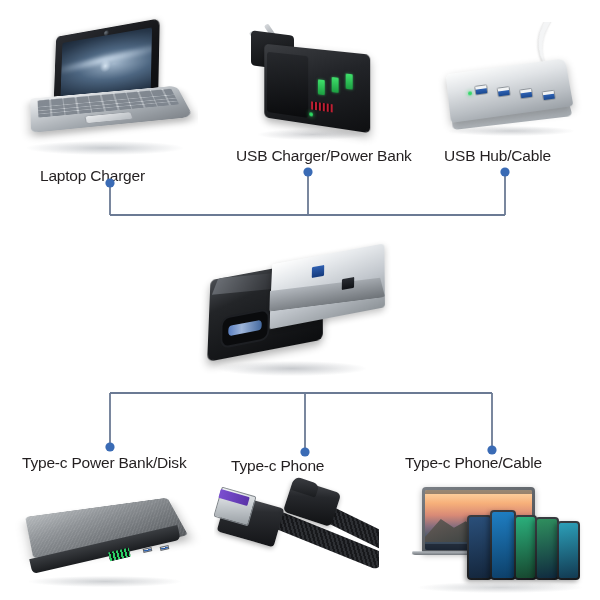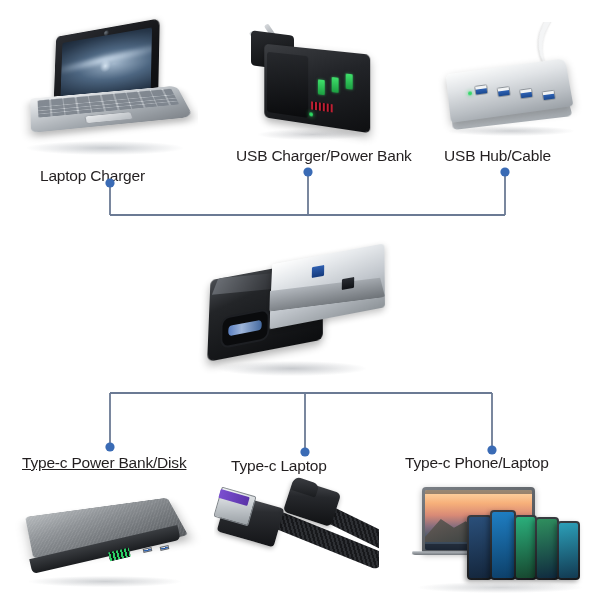--- a/index.html
+++ b/index.html
@@ -439,23 +439,23 @@
     <div class="ad-usba"></div>
     <div class="ad-usba-side"></div>
     <div class="ad-hole h1"></div>
     <div class="ad-hole h2"></div>
     <div class="ad-cport">
         <i></i>
       </div>
     <div class="ad-shadow"></div>
   </div>
 
-  <div class="label" style="left:22px; top:455px;text-decoration:underline;">Type-c Power Bank/Disk</div>
-  <div class="label" style="left:231px; top:458px;">Type-c Laptop</div>
-  <div class="label" style="left:405px; top:455px;">Type-c Phone/Laptop</div>
+  <div class="label" style="left:22px; top:455px;">Type-c Power Bank/Disk</div>
+  <div class="label" style="left:231px; top:458px;">Type-c Phone</div>
+  <div class="label" style="left:405px; top:455px;">Type-c Phone/Cable</div>
 
   <div class="product" style="left:14px; top:476px; width:190px; height:118px;">
     <div class="pinner">
       <div class="pb-body"></div>
       <div class="pb-edge"></div>
       <div class="pb-port" style="left:68%; top:61%;"></div>
       <div class="pb-port" style="left:77%; top:59%;"></div>
       <div class="pb-screen">
           <span></span>
         </div>

